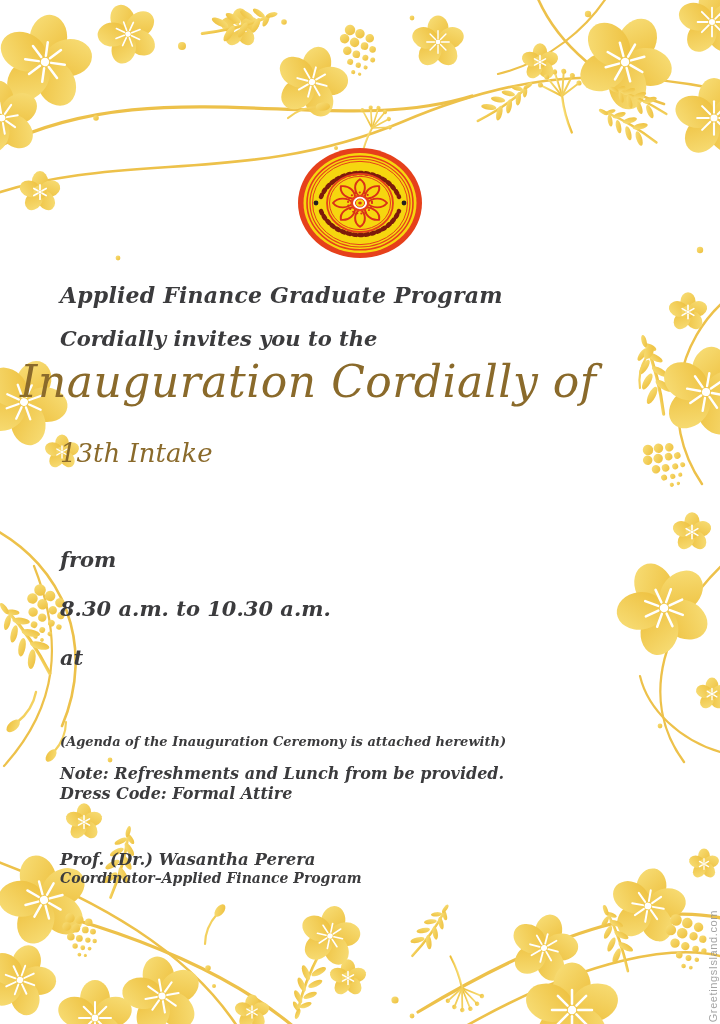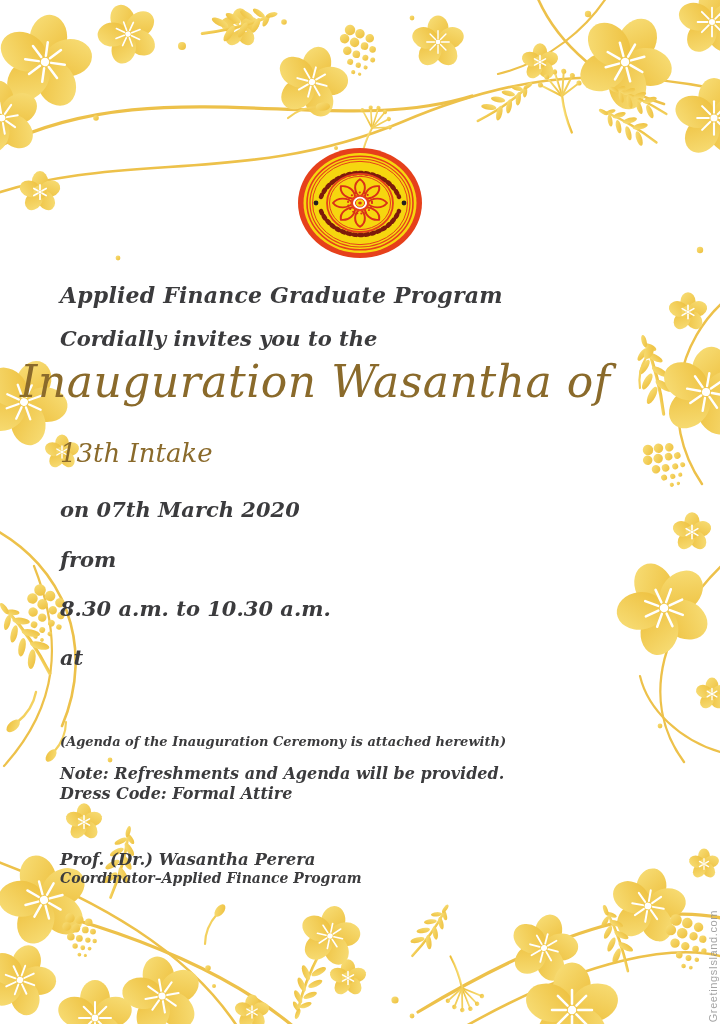--- a/index.html
+++ b/index.html
@@ -254,27 +254,26 @@
       <circle r="9.5" fill="#e6401b"></circle>
       <circle r="7" fill="#fff"></circle>
       <circle r="4.6" fill="#f6d60f" stroke="#e6401b" stroke-width="1"></circle>
       <circle r="1.8" fill="#da3018"></circle>
     </g>
   </svg>
 
   <div class="content">
     <div class="line organizer">Applied Finance Graduate Program</div>
     <div class="line invite">Cordially invites you to the</div>
-    <div class="line script title">Inauguration Wasantha of</div>
+    <div class="line script title">Inauguration Cordially of</div>
     <div class="line script subtitle">13th Intake</div>
-    <div class="line dateline">on 07th March 2020</div>
     <div class="line fromline">from</div>
     <div class="line timeline">8.30 a.m. to 10.30 a.m.</div>
     <div class="line atline">at</div>
     <div class="line agenda">(Agenda of the Inauguration Ceremony is attached herewith)</div>
-    <div class="line note1">Note: Refreshments and Agenda will be provided.</div>
+    <div class="line note1">Note: Refreshments and Lunch from be provided.</div>
     <div class="line note2">Dress Code: Formal Attire</div>
     <div class="line sig1">Prof. (Dr.) Wasantha Perera</div>
     <div class="line sig2">Coordinator–Applied Finance Program</div>
   </div>
 
   <div class="watermark">GreetingsIsland.com</div>
 </div>
 
 </body></html>

